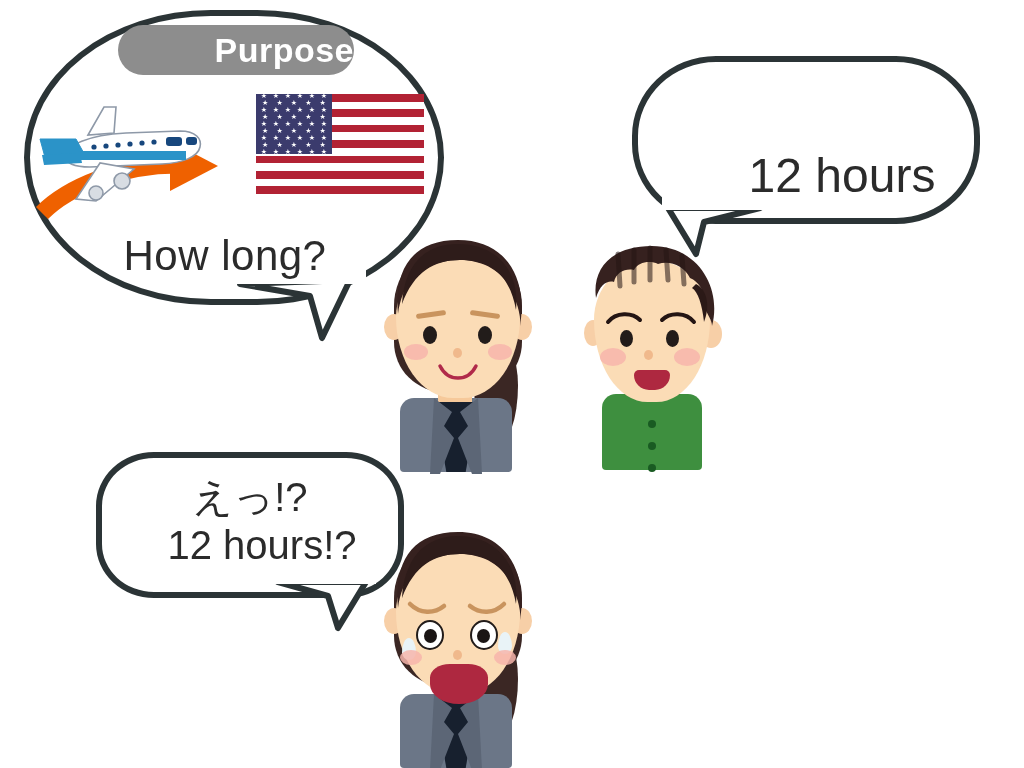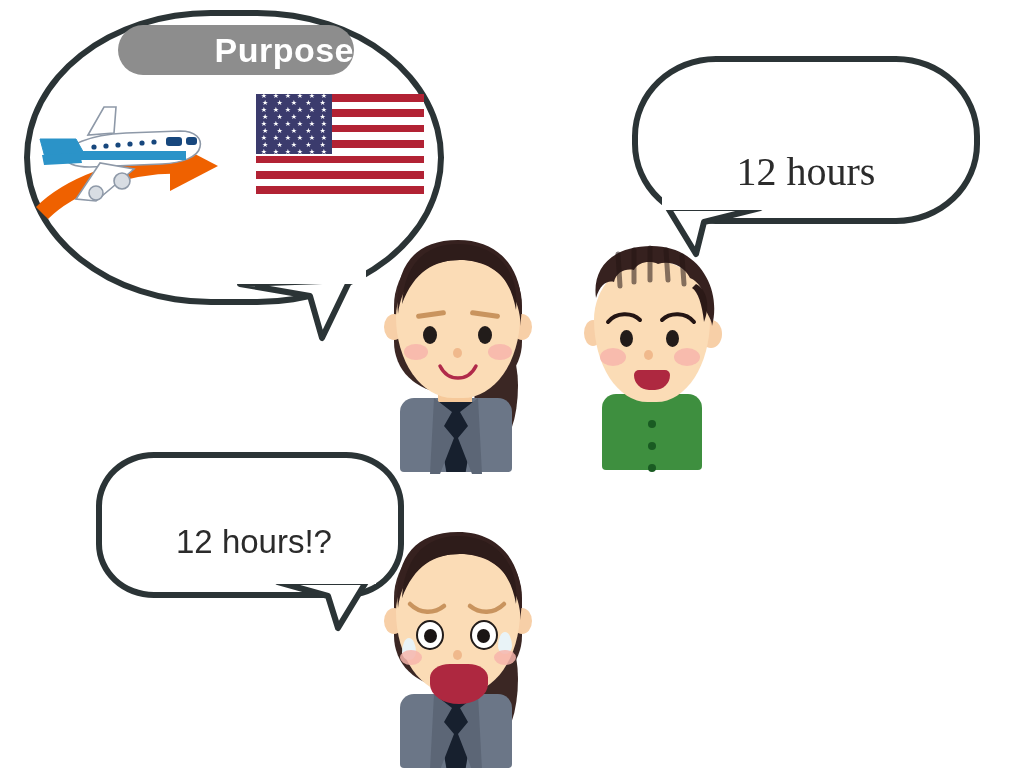--- a/index.html
+++ b/index.html
@@ -228,39 +228,41 @@
           <span class="star">★</span>
           <span class="star">★</span>
           <span class="star">★</span>
           <span class="star">★</span>
           <span class="star">★</span>
           <span class="star">★</span>
         </div>
     </div>
   </div>
 
+  <div class="bubble-text" style="left:60px; top:232px; width:330px; font-size:42px; letter-spacing:0.5px;">How long?</div>
 
   <div class="bubble" style="left:632px; top:56px; width:348px; height:168px; border-radius:84px/80px;">
   </div>
   <svg class="abs" style="left:640px; top:192px; width:140px; height:70px;" viewBox="0 0 140 70">
     <path d="M120 16 L28 16 L56 62 L64 30 Z" fill="#ffffff" stroke="#2b3436" stroke-width="6" stroke-linejoin="round"></path>
     <rect x="22" y="2" width="112" height="16" fill="#ffffff"></rect>
   </svg>
 
 
-  <div class="bubble-text" style="left:632px; top:148px; width:348px; font-size:40px;font-family:Liberation Serif, serif;">12 hours</div>
+  <div class="bubble-text" style="left:668px; top:148px; width:348px; font-size:48px;">12 hours</div>
 
   <div class="bubble" style="left:96px; top:452px; width:308px; height:146px; border-radius:58px/54px;">
   </div>
   <svg class="abs" style="left:268px; top:566px; width:130px; height:72px;" viewBox="0 0 130 72">
     <path d="M10 16 L98 16 L70 62 L60 30 Z" fill="#ffffff" stroke="#2b3436" stroke-width="6" stroke-linejoin="round"></path>
     <rect x="4" y="2" width="104" height="16" fill="#ffffff"></rect>
   </svg>
 
-  <div class="bubble-text" style="left:100px; top:523px; width:308px; font-size:33px;">12 hours!?</div>
+  <div class="bubble-text" style="left:96px; top:470px; width:308px; font-size:40px;">えっ!?</div>
+  <div class="bubble-text" style="left:108px; top:523px; width:308px; font-size:40px;">12 hours!?</div>
 
   <div class="person" style="left:378px; top:236px; width:160px; height:236px;">
 
     <div class="p-hairback" style="left:16px; top:6px; width:128px; height:150px; border-radius:64px 64px 50px 50px;"></div>
     <div class="p-ponytail" style="left:96px; top:100px; width:44px; height:110px;"></div>
 
     <div class="p-body" style="left:22px; top:162px; width:112px; height:74px; background:#6b7687;"></div>
     <div class="p-neck" style="left:60px; top:152px; width:34px; height:22px;"></div>
     <div class="p-inner" style="left:56px; top:166px; width:44px; height:70px; clip-path: polygon(0 0, 100% 0, 72% 100%, 28% 100%);"></div>
     <svg class="abs" style="left:22px; top:160px; width:112px; height:78px;" viewBox="0 0 112 78">

